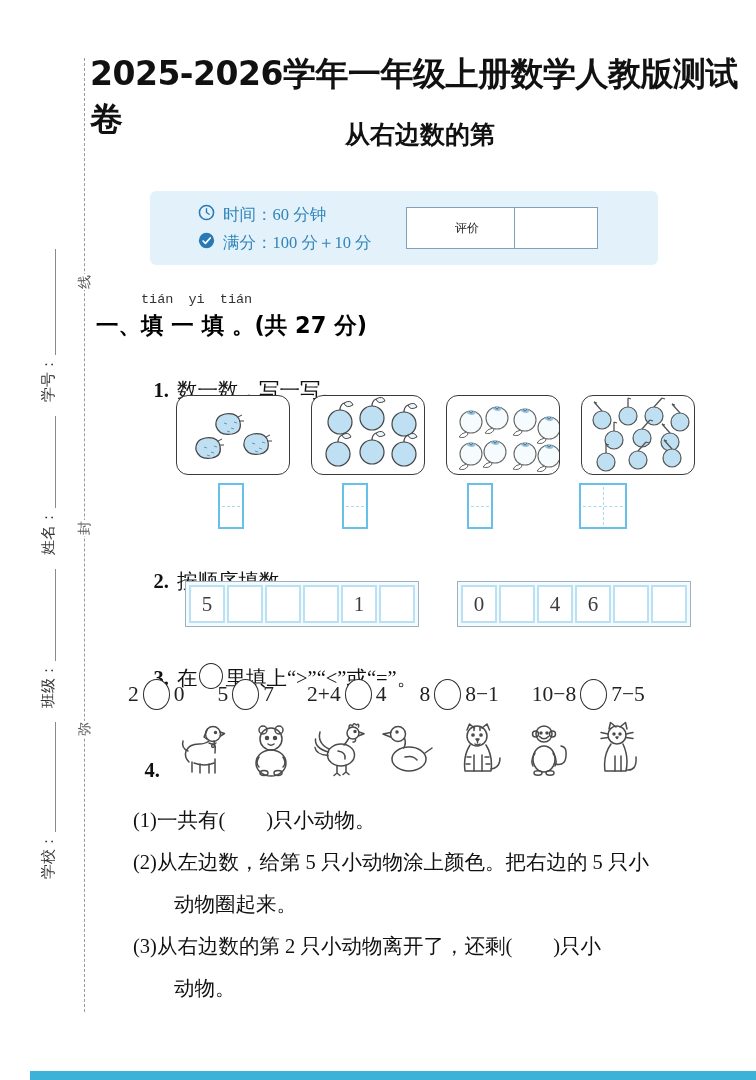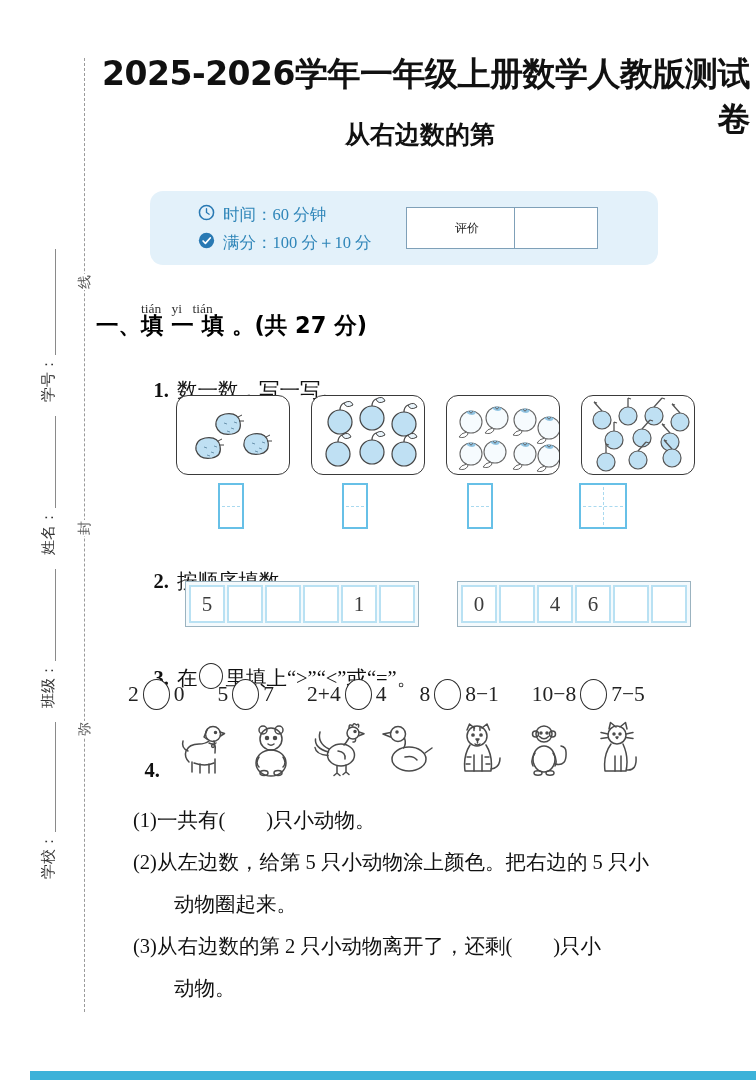--- a/index.html
+++ b/index.html
@@ -9,39 +9,39 @@
   .seal-dash{position:absolute;left:84px;top:58px;height:954px;width:0;
              border-left:1.4px dashed #9a9a9a;}
   .seal-char{position:absolute;left:77px;width:16px;text-align:center;font-size:14px;color:#555;
              background:#fff;padding:3px 0;transform:rotate(-90deg);}
   .fields-strip{position:absolute;left:30px;top:893px;width:730px;height:36px;
                 transform:rotate(-90deg);transform-origin:0 0;
                 display:flex;align-items:center;font-size:15px;color:#333;}
   .field-label{margin-left:14px;white-space:nowrap;}
   .field-blank{display:inline-block;height:14px;border-bottom:1.2px solid #8a8a8a;margin-left:2px;}
   
-  .title{position:absolute;left:90px;top:52px;width:660px;text-align:right;
+  .title{position:absolute;left:90px;top:52px;width:660px;text-align:left;
          font-family:"DejaVu Sans",sans-serif;font-weight:bold;font-size:33px;letter-spacing:-0.5px;}
   .subtitle{position:absolute;left:90px;top:118px;width:660px;text-align:center;
             font-family:"DejaVu Sans",sans-serif;font-weight:600;font-size:25px;}
   
   .infobox{position:absolute;left:150px;top:191px;width:508px;height:74px;
-           background:#e3f1fa;border-radius:13px;}
+           background:#e3f1fa;border-radius:6px;}
   .info-row{position:absolute;left:48px;display:flex;align-items:center;gap:8px;
             font-size:16.5px;color:#2e85b8;}
   .info-row.r1{top:13px;}
   .info-row.r2{top:41px;}
   .eval-table{position:absolute;left:256px;top:16px;width:190px;height:40px;background:#fff;
               border:1px solid #7fa0b8;display:flex;}
   .eval-cell1{width:94px;border-right:1px solid #7fa0b8;display:flex;align-items:center;
               justify-content:center;font-size:12px;color:#222;padding-left:13px;}
   .eval-cell2{flex:1;}
   
-  .pinyin{position:absolute;left:141px;top:292px;font-family:Liberation Serif, serif;
-          font-size:13.5px;color:#333;word-spacing:7px;margin-top:9px;}
+  .pinyin{position:absolute;left:141px;top:292px;font-family:Liberation Mono, monospace;
+          font-size:13.5px;color:#333;word-spacing:7px;}
   .sec-heading{position:absolute;left:96px;top:310px;font-family:"DejaVu Sans",sans-serif;
                font-weight:bold;font-size:22.5px;color:#000;}
   
   .qline{position:absolute;left:133px;font-size:20.5px;white-space:pre;}
   .q-label{font-weight:bold;margin-right:8px;}
   
   .fruit-row{position:absolute;left:176px;top:395px;display:flex;gap:21px;}
   .fruit-box{width:112px;height:78px;border:1.4px solid #3a3a3a;border-radius:12px;background:#fff;}
   .ansbox{position:absolute;top:483px;width:22px;height:42px;border:2px solid #67c0e7;background:#fff;}
   .ansbox::after{content:"";position:absolute;left:2px;right:2px;top:50%;

